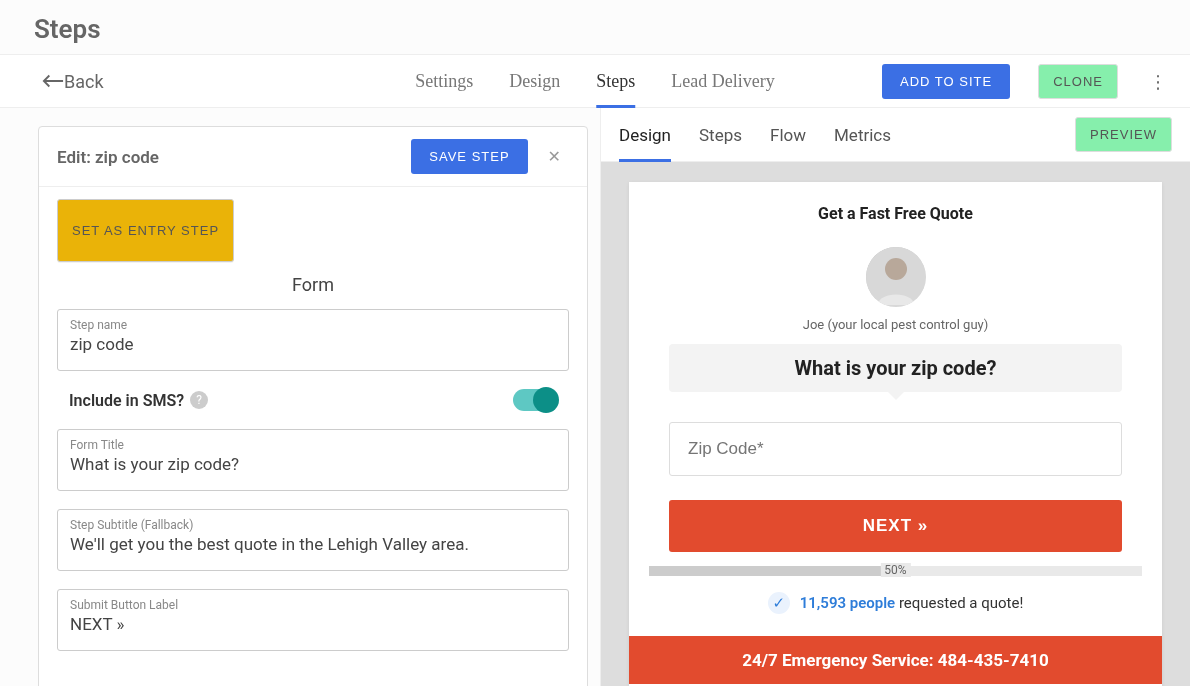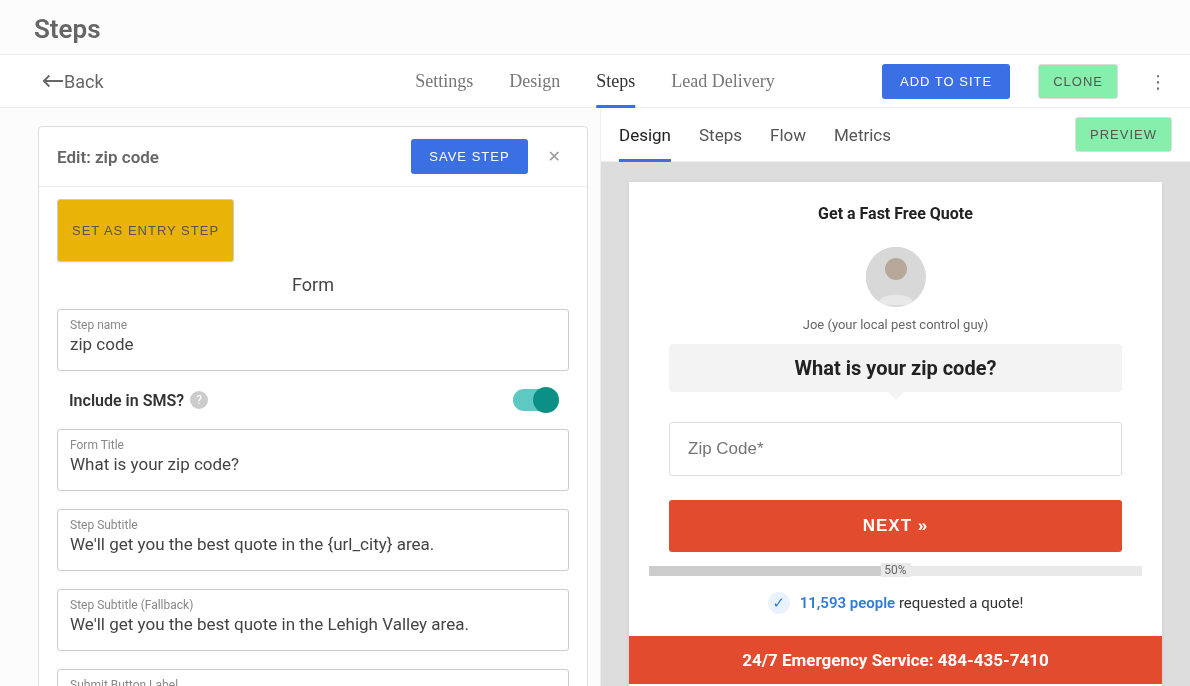--- a/index.html
+++ b/index.html
@@ -404,24 +404,20 @@
           <div class="toggle">
               <div class="toggle-knob"></div>
             </div>
         </div>
 
         <div class="field">
           <div class="field-label">Form Title</div>
           <input class="field-input" value="What is your zip code?" style="">
         </div>
 
-        <div class="field">
-          <div class="field-label">Step Subtitle</div>
-          <input class="field-input" value="We'll get you the best quote in the {url_city} area." style="">
-        </div>
 
         <div class="field">
           <div class="field-label">Step Subtitle (Fallback)</div>
           <input class="field-input" value="We'll get you the best quote in the Lehigh Valley area." style="">
         </div>
 
         <div class="field">
           <div class="field-label">Submit Button Label</div>
           <input class="field-input" value="NEXT »" style="">
         </div>

